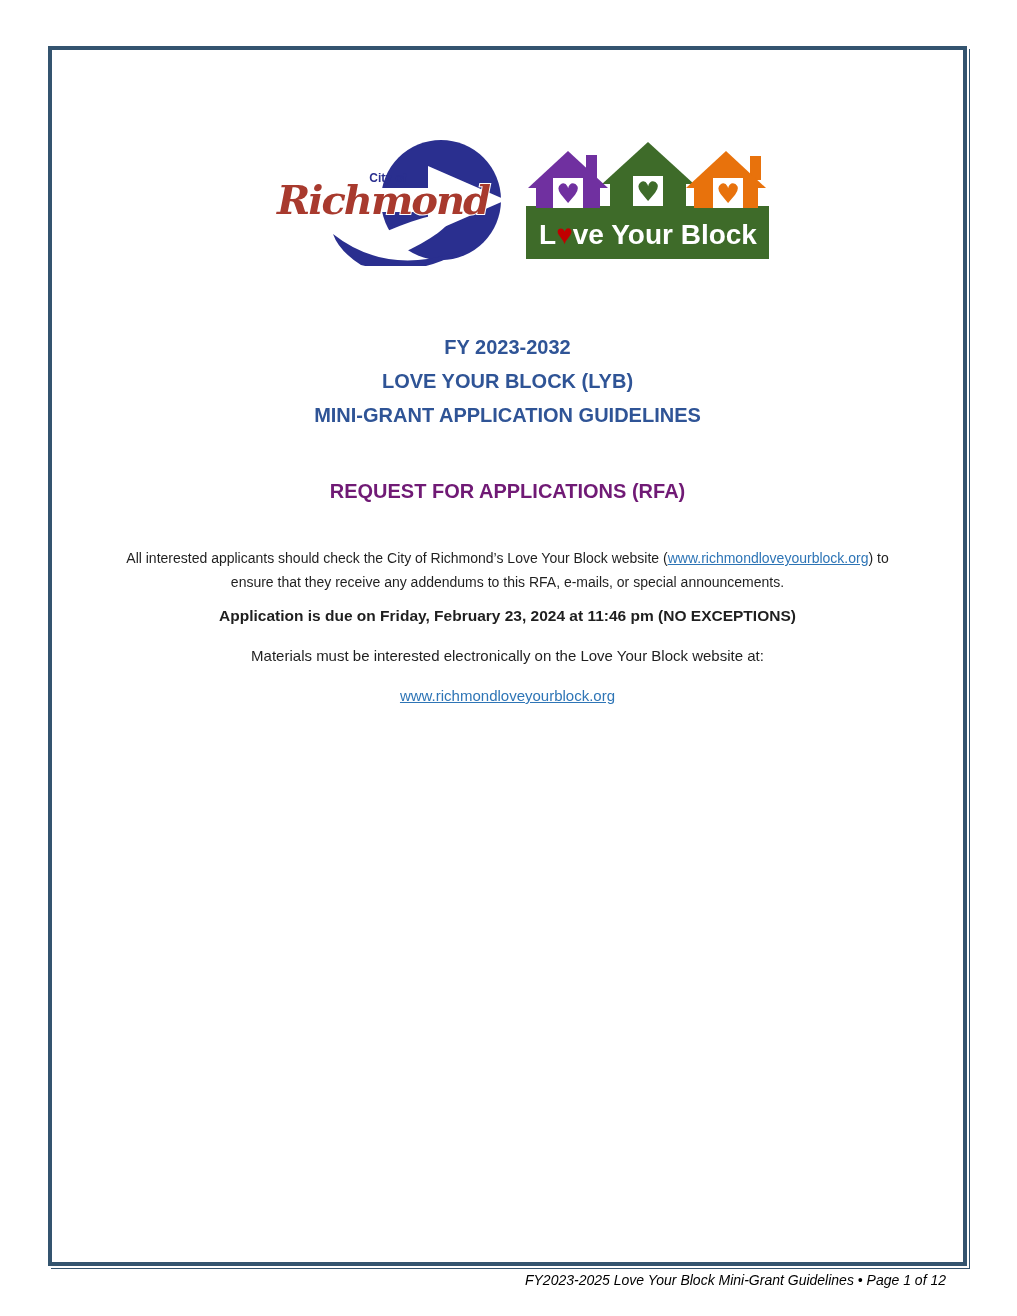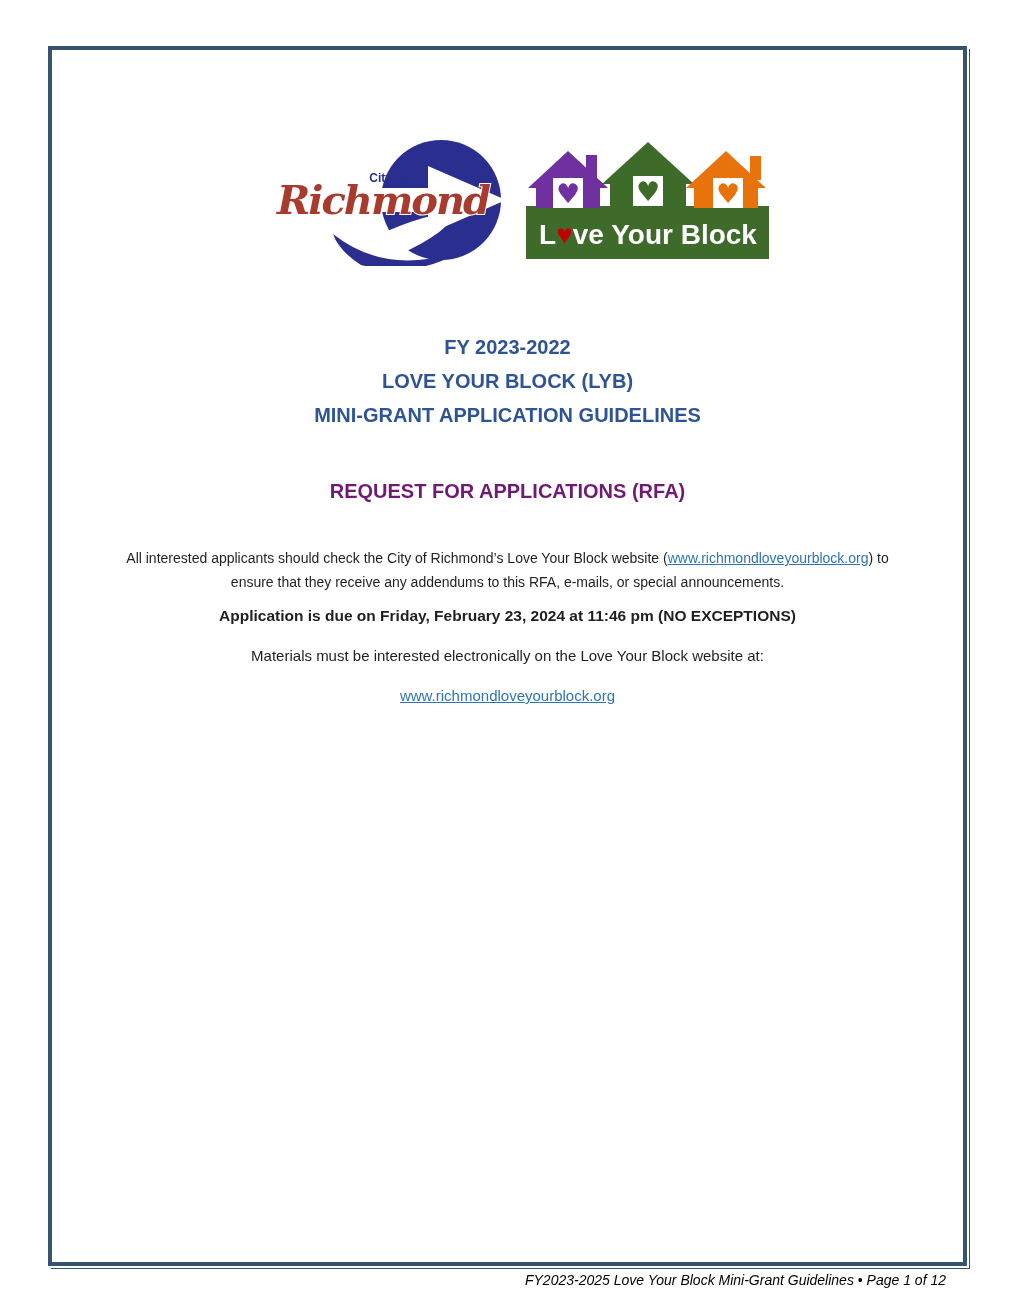--- a/index.html
+++ b/index.html
@@ -117,21 +117,21 @@
         <rect x="168" y="46" width="64" height="24" fill="#E8720C"></rect>
         <rect x="187" y="40" width="30" height="30" fill="#ffffff"></rect>
         <text x="202" y="65" font-size="27" fill="#E8720C" text-anchor="middle" font-family="DejaVu Sans, sans-serif">♥</text>
       </g>
 
       <text x="122" y="106" text-anchor="middle" font-size="28" font-weight="bold" fill="#ffffff" font-family="Liberation Sans, sans-serif"><tspan>L</tspan><tspan fill="#C00000">♥</tspan><tspan>ve Your Block</tspan></text>
     </svg>
   </div>
 
   <div class="title-block">
-    <div>FY 2023-2022</div>
+    <div>FY 2023-2032</div>
     <div>LOVE YOUR BLOCK (LYB)</div>
     <div>MINI-GRANT APPLICATION GUIDELINES</div>
   </div>
 
   <div class="rfa-heading">REQUEST FOR APPLICATIONS (RFA)</div>
 
   <div class="intro-paragraph"><span>All interested applicants should check the City of Richmond’s Love Your Block website (</span><a class="doc-link" href="#">www.richmondloveyourblock.org</a><span>) to ensure that they receive any addendums to this RFA, e-mails, or special announcements.</span></div>
 
   <div class="due-line">Application is due on Friday, February 23, 2024 at 11:46 pm (NO EXCEPTIONS)</div>
 

